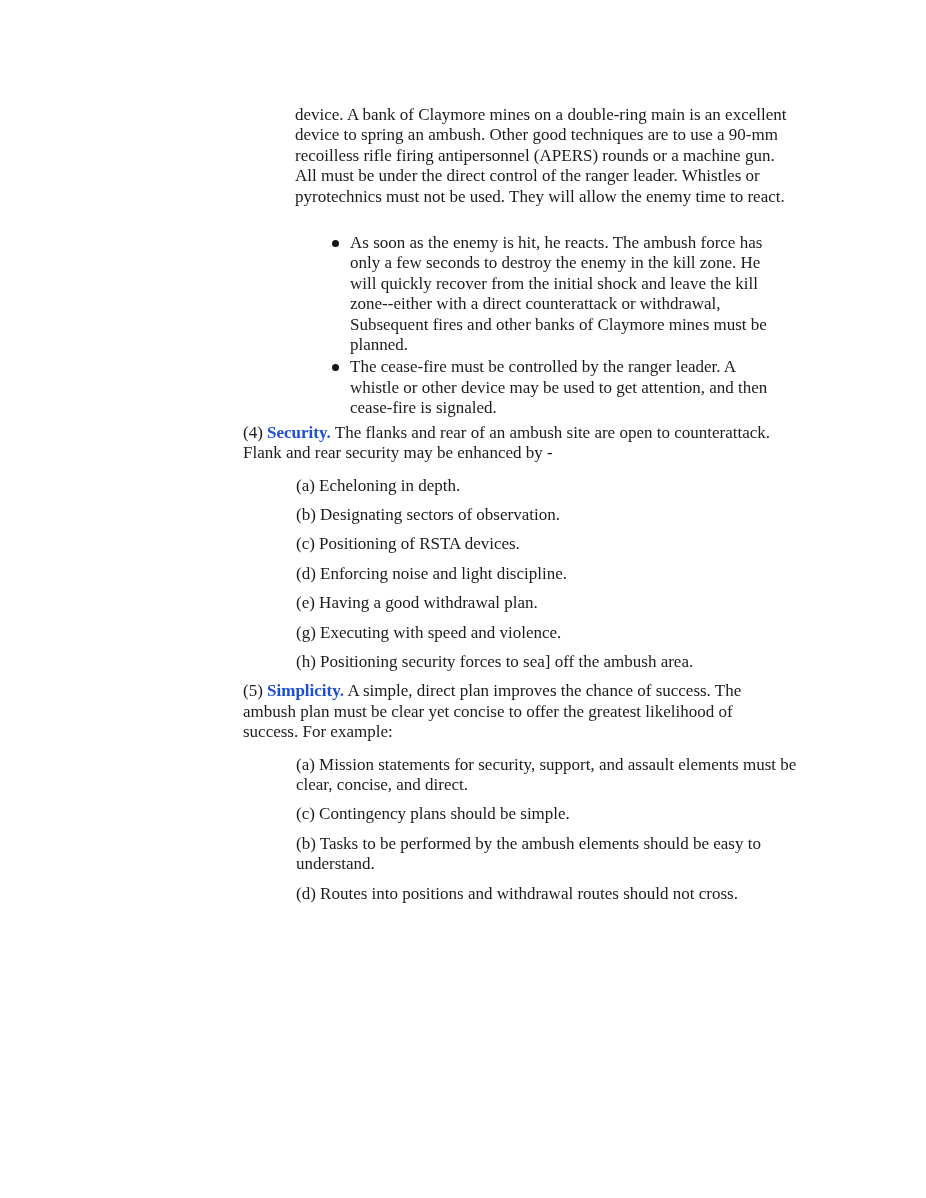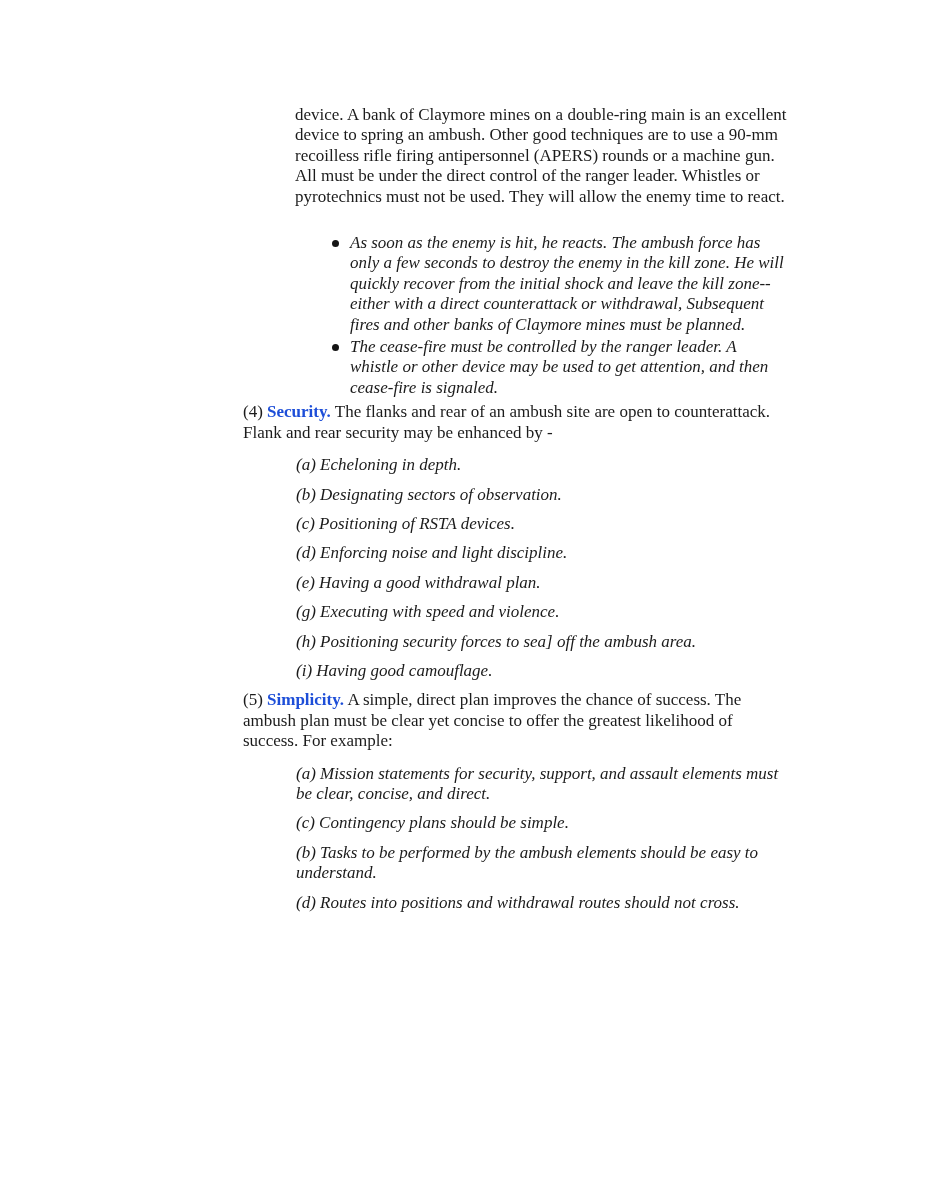--- a/index.html
+++ b/index.html
@@ -27,21 +27,20 @@
   p { margin: 4px; padding: 0; }
 
   .p-intro {
     margin-left: 295px;
     width: 497px;
     margin-bottom: 26px;
   }
   .bullet-list {
     margin-left: 332px;
     width: 456px;
-    font-style: italic;
   }
   .bullet-item {
     display: flex;
     align-items: flex-start;
     margin-bottom: 2px;
   }
   .bullet-marker {
     flex: 0 0 18px;
     position: relative;
     height: 20.4px;
@@ -65,21 +64,20 @@
   }
   .p-main b { font-weight: bold; color: #1d4ed8; }
 
   .sub-list {
     margin-left: 292px;
     width: 510px;
     margin-bottom: 4px;
   }
   .sub-item {
     margin-bottom: 9px;
-    font-style: italic;
   }
 </style>
 </head>
 <body>
 
 <div class="page">
 
   <p class="p-intro">device. A bank of Claymore mines on a double-ring main is an excellent device to spring an ambush. Other good techniques are to use a 90-mm recoilless rifle firing antipersonnel (APERS) rounds or a machine gun. All must be under the direct control of the ranger leader. Whistles or pyrotechnics must not be used. They will allow the enemy time to react.</p>
 
   <div class="bullet-list">
@@ -100,21 +98,20 @@
   </p>
 
   <div class="sub-list">
     <p class="sub-item">(a) Echeloning in depth.</p>
     <p class="sub-item">(b) Designating sectors of observation.</p>
     <p class="sub-item">(c) Positioning of RSTA devices.</p>
     <p class="sub-item">(d) Enforcing noise and light discipline.</p>
     <p class="sub-item">(e) Having a good withdrawal plan.</p>
     <p class="sub-item">(g) Executing with speed and violence.</p>
     <p class="sub-item">(h) Positioning security forces to sea] off the ambush area.</p>
-    <p class="sub-item">(i) Having good camouflage.</p>
   </div>
 
   <p class="p-main">
     <span>(5)</span>
     <b>Simplicity.</b>
     <span>A simple, direct plan improves the chance of success. The ambush plan must be clear yet concise to offer the greatest likelihood of success. For example:</span>
   </p>
 
   <div class="sub-list">
     <p class="sub-item">(a) Mission statements for security, support, and assault elements must be clear, concise, and direct.</p>

